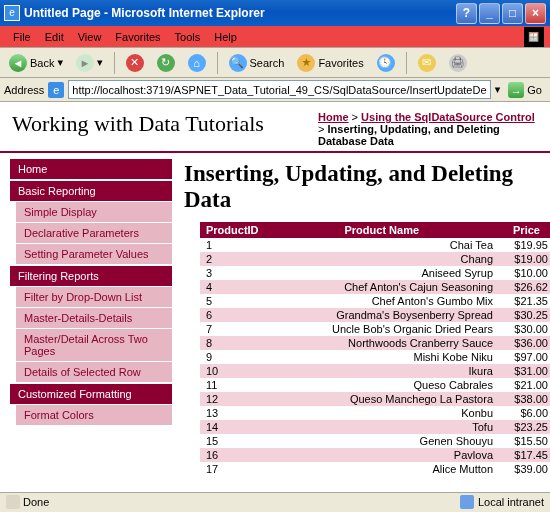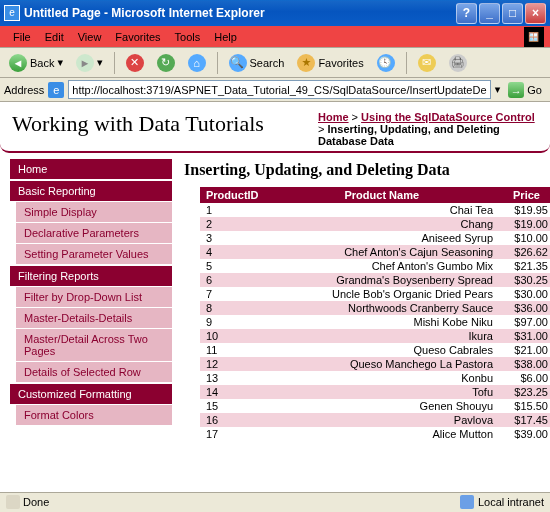--- a/index.html
+++ b/index.html
@@ -21,33 +21,33 @@
 .tbtn { display: flex; align-items: center; padding: 2px 4px; border: 1px solid transparent; border-radius: 3px; cursor: default; gap: 3px; font-size: 11px; }
 .ticon { width: 18px; height: 18px; border-radius: 50%; display:inline-flex; align-items:center; justify-content:center; font-size:11px; color:#fff; }
 .sep { width: 1px; height: 22px; background: #aca899; margin: 0 3px; }
 
 .addrbar { height: 24px; background: #ece9d8; display: flex; align-items: center; padding: 0 4px; gap: 4px; border-bottom: 1px solid #aca899; }
 .addrbar input { flex: 1; height: 19px; border: 1px solid #7f9db9; padding: 0 3px; font-size: 11px; }
 .gobtn { display:flex; align-items:center; gap:3px; padding:2px 4px; }
 .gobtn .ticon { background: linear-gradient(#8fd98f,#3a9f3a); border-radius:3px; width:16px; height:16px; }
 
 .content { height: 390px; background: #fff; overflow: hidden; border-top: 1px solid #fff; }
-.hdr { padding: 8px 12px 4px; border-bottom: 2px solid #8b0030; display:flex; justify-content:space-between; align-items:flex-start;border-radius:9px; }
+.hdr { padding: 8px 12px 4px; border-bottom: 2px solid #8b0030; display:flex; justify-content:space-between; align-items:flex-start; }
 .hdr h1 { font-family: Verdana; font-size: 22px; font-weight: normal; color: #000; }
 .bc { font-size: 11px; text-align: left; max-width: 220px; margin-left: 32px; }
 .bc a { color: #8b0030; text-decoration: underline; font-weight: bold; }
 .bc .cur { color: #000; font-weight: bold; }
 
 .body { display: flex; height: calc(100% - 50px); }
 .nav { width: 172px; padding: 4px 0 4px 10px; }
 .navsec { background: #8b0030; color: #fff; padding: 4px 8px; font-size: 11px; margin-top: 2px; }
 .navitem { background: #e6b6c3; color: #8b0030; padding: 4px 8px; font-size: 11px; border-top: 1px solid #fff; margin-left: 6px; cursor: pointer; }
 
 .main { flex: 1; padding: 8px 12px; overflow: hidden; }
-.main h2 { font-family: "Trebuchet MS",Verdana; font-size: 16px; color: #000; margin-bottom: 8px; font-weight:bold; line-height:1.15; }
+.main h2 { font-family: "Trebuchet MS",Verdana; font-size: 23px; color: #000; margin-bottom: 8px; font-weight:bold; line-height:1.15; }
 table { border-collapse: collapse; width: 100%; font-size: 11px; margin-left: 16px; }
 thead th { background: #8b0030; color: #fff; font-weight: bold; padding: 2px 6px; text-align: center; }
 tbody td { padding: 1px 6px; text-align: right; }
 tbody td:first-child { width: 55px; text-align:left; }
 tbody td:last-child { width: 55px; text-align: right; }
 tbody tr:nth-child(even) { background: #f3d2db; }
 
 .status { height: 18px; background: #ece9d8; border-top: 1px solid #aca899; display: flex; align-items: center; padding: 0 6px; font-size: 11px; }
 .status .right { margin-left: auto; display:flex; align-items:center; gap:4px; }
 .sicon { width:14px; height:14px; background:#6b9fe6; border-radius:2px; }

